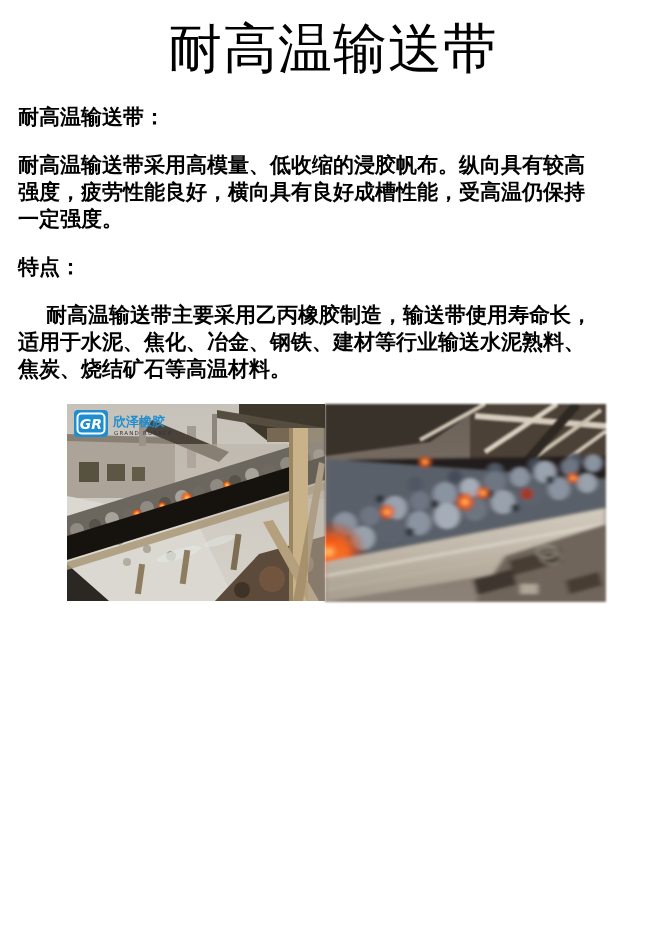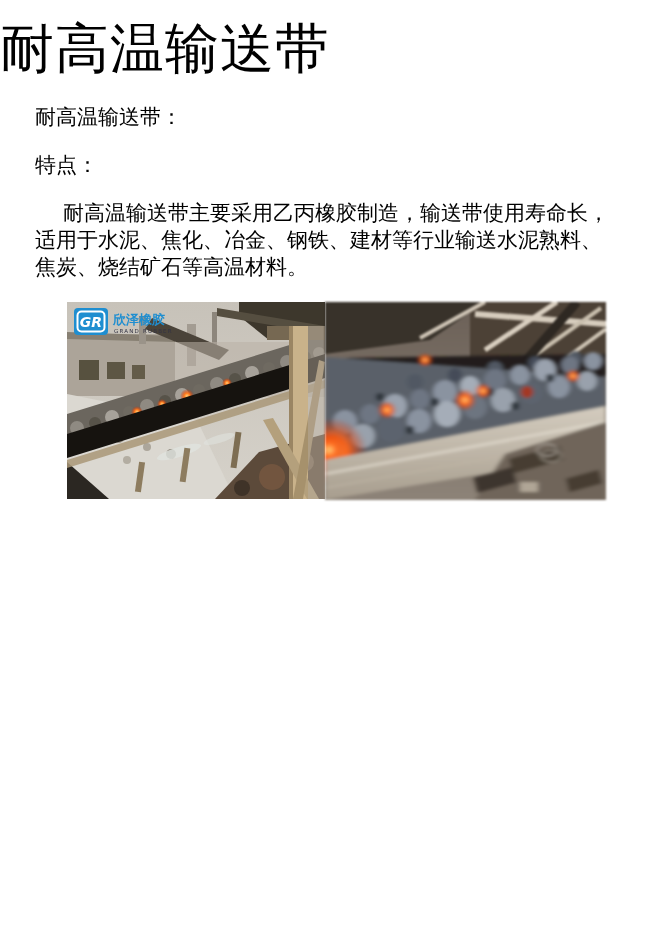--- a/index.html
+++ b/index.html
@@ -4,41 +4,44 @@
 <style>
   html,body{margin:0;padding:0;}
   body{
     width:666px;height:930px;overflow:hidden;background:#ffffff;
     font-family:"DejaVu Sans",sans-serif;color:#000000;
   }
   .page{width:666px;height:930px;position:relative;}
   h1.title{
     margin:12px 0 18px 0;
     font-size:54px;line-height:74px;font-weight:400;
-    text-align:left;letter-spacing:1px;color:#000;
+    text-align:center;letter-spacing:1px;color:#000;
   }
   .text-col{
-    padding-left:35px;padding-right:28px;
-    font-size:21px;line-height:27px;
+    padding-left:18px;padding-right:28px;
+    font-size:21px;line-height:27px;font-weight:bold;
   }
   .para{margin:0 0 21px 0;white-space:pre;}
   .indent-first{text-indent:28px;}
   .photos{display:flex;padding-left:67px;margin-top:8px;}
   .photo{display:block;}
   .photo.right{filter:blur(0.8px);}
 </style>
 </head>
 <body>
 
 <div class="page">
 
   <h1 class="title">耐高温输送带</h1>
 
   <div class="text-col">
     <p class="para">耐高温输送带：</p>
+    <p class="para">耐高温输送带采用高模量、低收缩的浸胶帆布。纵向具有较高
+强度，疲劳性能良好，横向具有良好成槽性能，受高温仍保持
+一定强度。</p>
     <p class="para">特点：</p>
     <p class="para indent-first">耐高温输送带主要采用乙丙橡胶制造，输送带使用寿命长，
 适用于水泥、焦化、冶金、钢铁、建材等行业输送水泥熟料、
 焦炭、烧结矿石等高温材料。</p>
   </div>
 
   <div class="photos">
 
     <svg class="photo left" width="258" height="197" viewBox="0 0 258 197">
       <defs>

